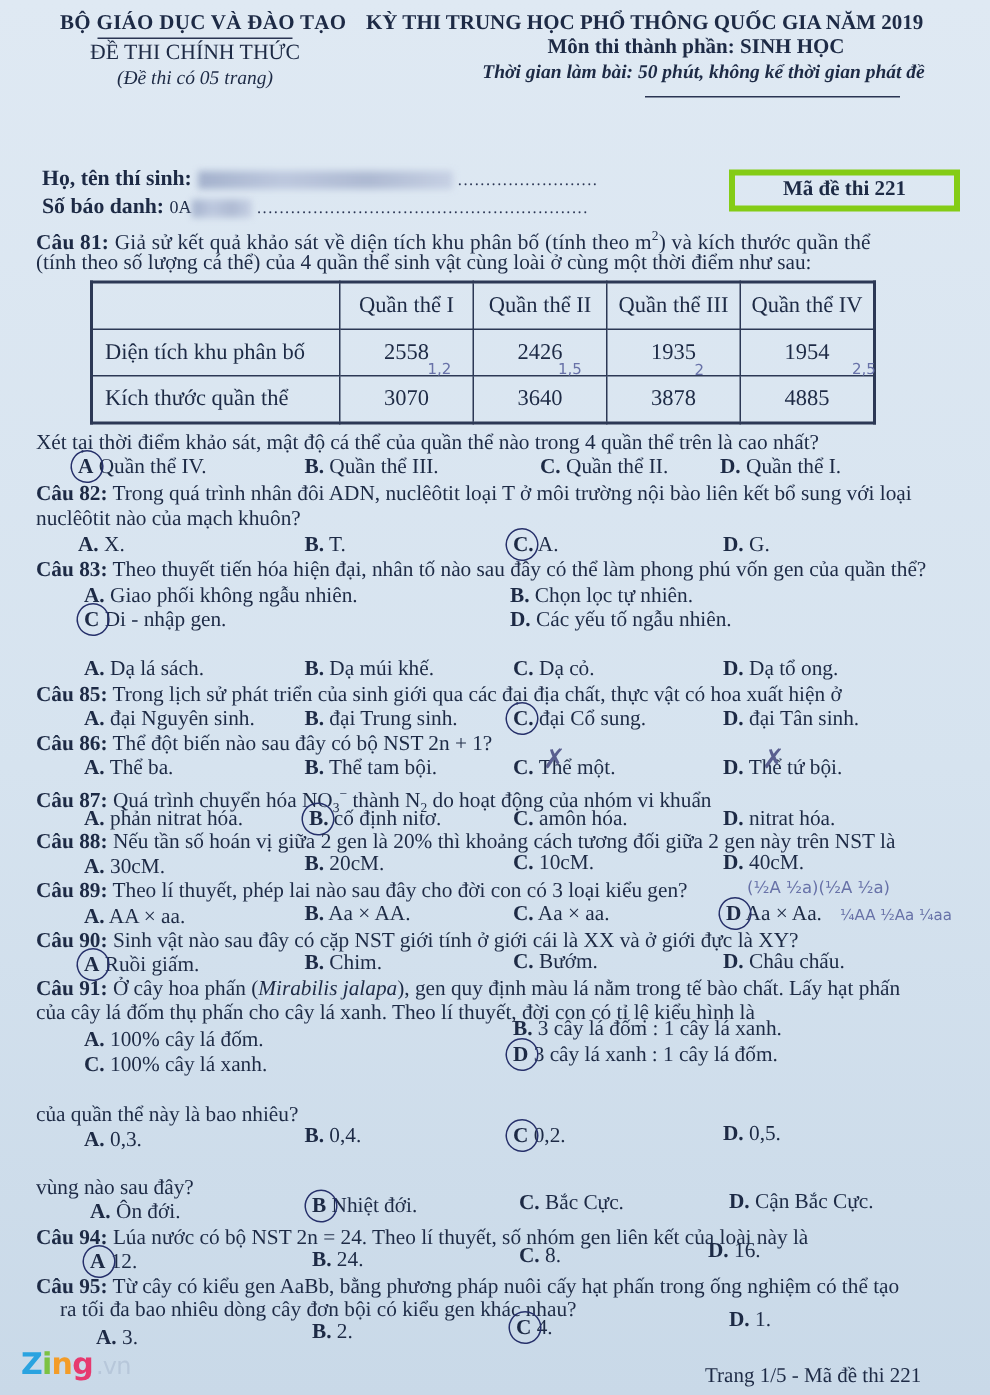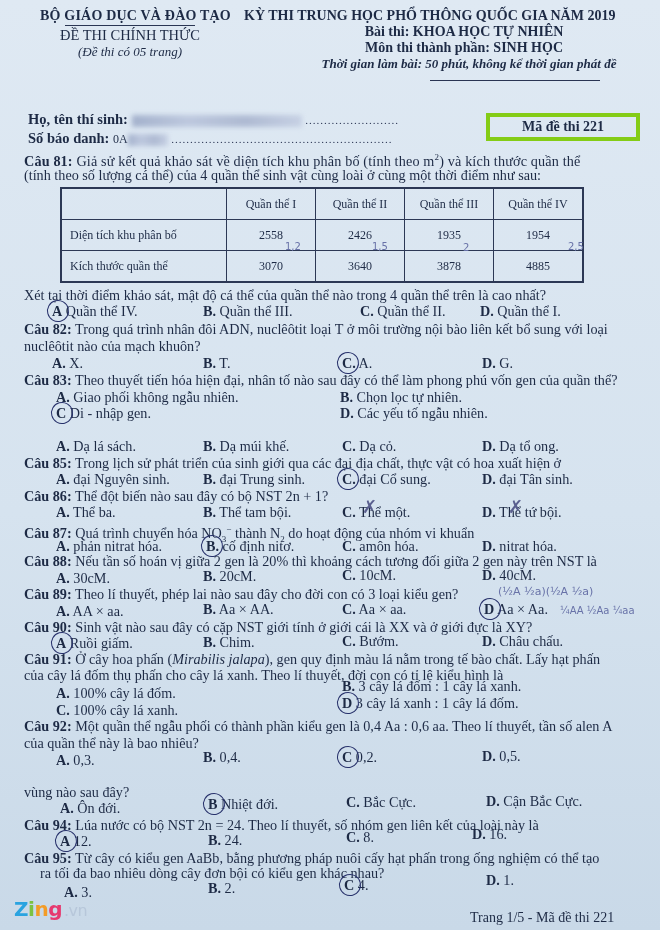--- a/index.html
+++ b/index.html
@@ -34,21 +34,21 @@
   .opt { position:absolute; font-size:14.2px; line-height:17px; white-space:nowrap; }
   .opt b { font-weight:bold; }
   .circ { position:relative; }
   .circ::before {
     content:""; position:absolute; left:-5px; top:-3px; width:20px; height:20px;
     border:1.3px solid #26306a; border-radius:50%; transform:rotate(-15deg);
   }
   .xmark { position:absolute; color:#5a5f8f; font-family:"DejaVu Sans", sans-serif; font-size:18px; line-height:18px; }
   .pencil { position:absolute; color:#6872a8; font-family:"DejaVu Sans", sans-serif; font-size:10px; white-space:nowrap; }
 
-  table.data { position:absolute; left:60px; top:187px; border-collapse:collapse; font-size:12px; border:2px solid #2c3855; }
+  table.data { position:absolute; left:60px; top:187px; border-collapse:collapse; font-size:15px; border:2px solid #2c3855; }
   table.data td { border:1px solid #2c3855; height:30px; text-align:center; padding:0 6px; }
   table.data td.rowlbl { text-align:left; padding-left:8px; width:150px; }
   table.data td.c { width:76px; }
   .footer { position:absolute; left:470px; top:898px; font-size:14px; white-space:nowrap;margin-top:12px; }
   .zing { position:absolute; left:14px; top:897px; font-family:"DejaVu Sans", sans-serif; font-weight:bold; font-size:20px; letter-spacing:-0.5px; }
   .zing .z { color:#2aa3e0; } .zing .i { color:#7cc242; } .zing .n { color:#f39c27; } .zing .g { color:#e6396f; }
   .zing .vn { color:#b7c7da; font-weight:normal; font-size:16px; margin-left:2px; }
   .sup { font-size:9px; vertical-align:super; }
   .sub { font-size:9px; vertical-align:sub; }
 </style>
@@ -59,21 +59,20 @@
 
   <div class="hdr-left">
     <div class="ministry">BỘ GIÁO DỤC VÀ ĐÀO TẠO</div>
     <div class="rule"></div>
     <div class="official">ĐỀ THI CHÍNH THỨC</div>
     <div class="pages">(Đề thi có 05 trang)</div>
   </div>
 
   <div class="hdr-right">
     <div class="exam">KỲ THI TRUNG HỌC PHỔ THÔNG QUỐC GIA NĂM 2019</div>
-    <div class="subj">Bài thi: KHOA HỌC TỰ NHIÊN</div>
     <div class="part">Môn thi thành phần: SINH HỌC</div>
     <div class="time">Thời gian làm bài: 50 phút, không kể thời gian phát đề</div>
     <div class="rule"></div>
   </div>
 
   <div class="cand">
     <div><b>Họ, tên thí sinh:</b>
       <span class="blur" style="width:170px"></span>
       <span class="dots">.........................</span></div>
     <div><b>Số báo danh:</b>
@@ -182,21 +181,20 @@
   <span class="opt" style="left:342px; top:633px"><b>C.</b><span> Bướm.</span></span>
   <span class="opt" style="left:482px; top:633px"><b>D.</b><span> Châu chấu.</span></span>
 
   <div class="q" style="top:651px"><b>Câu 91:</b> <span>Ở cây hoa phấn (</span><i>Mirabilis jalapa</i><span>), gen quy định màu lá nằm trong tế bào chất. Lấy hạt phấn</span></div>
   <div class="q" style="top:667px">của cây lá đốm thụ phấn cho cây lá xanh. Theo lí thuyết, đời con có tỉ lệ kiểu hình là</div>
   <span class="opt" style="left:56px; top:685px"><b>A.</b><span> 100% cây lá đốm.</span></span>
   <span class="opt" style="left:342px; top:678px"><b>B.</b><span> 3 cây lá đốm : 1 cây lá xanh.</span></span>
   <span class="opt" style="left:56px; top:702px"><b>C.</b><span> 100% cây lá xanh.</span></span>
   <span class="opt" style="left:342px; top:695px"><b class="circ">D</b><span> 3 cây lá xanh : 1 cây lá đốm.</span></span>
 
-  <div class="q" style="top:718px"><b>Câu 92:</b> <span>Một quần thể ngẫu phối có thành phần kiểu gen là 0,4 Aa : 0,6 aa. Theo lí thuyết, tần số alen A</span></div>
   <div class="q" style="top:735px">của quần thể này là bao nhiêu?</div>
   <span class="opt" style="left:56px; top:752px"><b>A.</b><span> 0,3.</span></span>
   <span class="opt" style="left:203px; top:749px"><b>B.</b><span> 0,4.</span></span>
   <span class="opt" style="left:342px; top:749px"><b class="circ">C</b><span> 0,2.</span></span>
   <span class="opt" style="left:482px; top:748px"><b>D.</b><span> 0,5.</span></span>
 
   <div class="q" style="top:784px">vùng nào sau đây?</div>
   <span class="opt" style="left:60px; top:800px"><b>A.</b><span> Ôn đới.</span></span>
   <span class="opt" style="left:208px; top:796px"><b class="circ">B</b><span> Nhiệt đới.</span></span>
   <span class="opt" style="left:346px; top:794px"><b>C.</b><span> Bắc Cực.</span></span>

